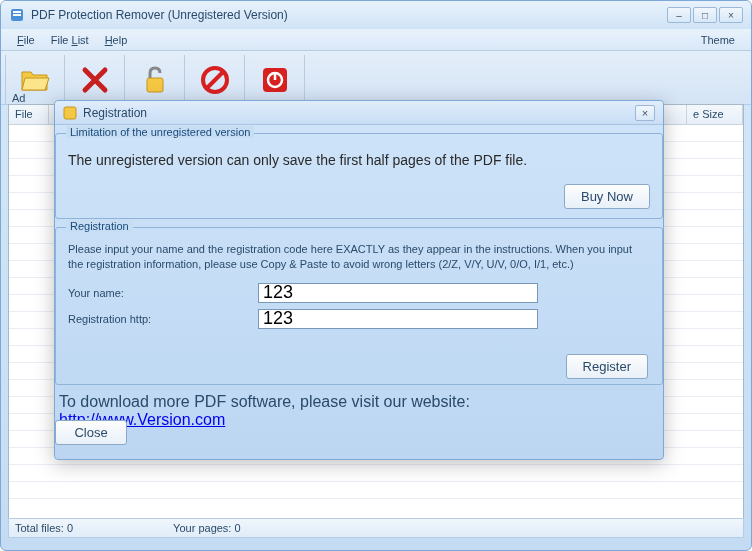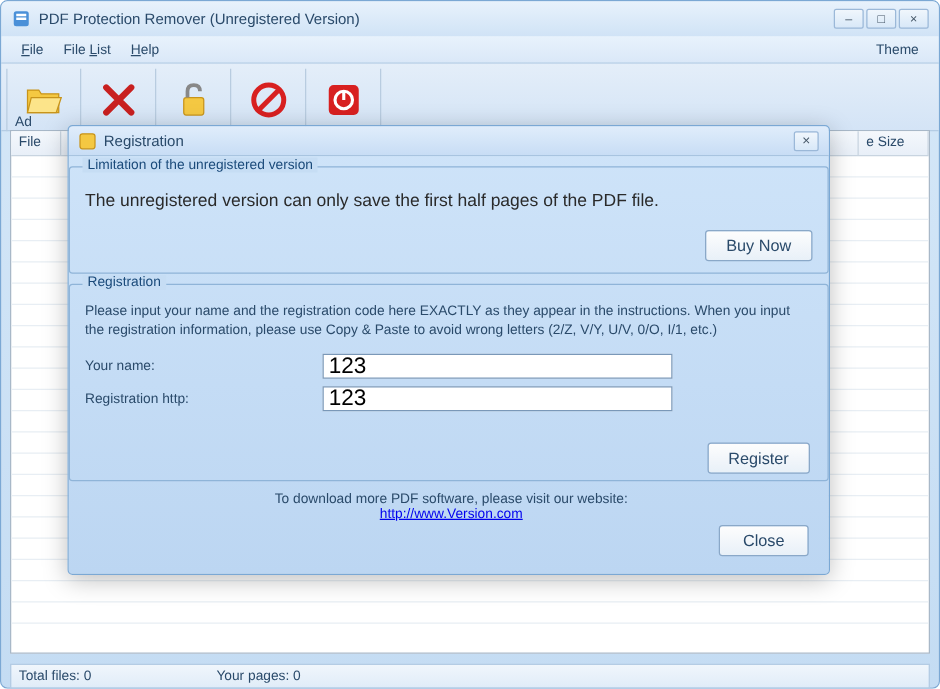--- a/index.html
+++ b/index.html
@@ -22,21 +22,21 @@
 .tool-btn { width: 60px; height: 50px; display: flex; flex-direction: column; align-items: center; justify-content: center; border-right: 1px solid #b8cce0; cursor: pointer; }
 .tool-btn:first-child { border-left: 1px solid #b8cce0; }
 .tool-icon { width: 32px; height: 32px; }
 
 .main-area { position: absolute; top: 104px; left: 8px; right: 8px; bottom: 28px; background: #fff; border: 1px solid #a8b8c8; }
 .col-headers { height: 20px; background: linear-gradient(to bottom, #f4f8fc, #e8eff8); border-bottom: 1px solid #c8d4e0; display: flex; }
 .col-header { padding: 3px 6px; border-right: 1px solid #c8d4e0; color: #2a4a6a; font-size: 11px; }
 .rows { }
 .row { height: 17px; border-bottom: 1px solid #e8eef4; }
 
-.statusbar { position: absolute; bottom: 0; left: 8px; right: 8px; height: 20px; background: linear-gradient(to bottom, #f0f6fc, #e0ecf8); border: 1px solid #b4cce4; display: flex; align-items: center; padding: 0 6px; }
+.statusbar { position: absolute; bottom: 13px; left: 8px; right: 8px; height: 20px; background: linear-gradient(to bottom, #f0f6fc, #e0ecf8); border: 1px solid #b4cce4; display: flex; align-items: center; padding: 0 6px; }
 .status-seg { margin-right: 20px; color: #2a4a6a; }
 
 
 .dialog { position: absolute; left: 54px; top: 100px; width: 610px; height: 360px; background: linear-gradient(to bottom, #cfe4f9 0%, #bcd6f2 100%); border: 1px solid #7ba8d4; border-radius: 4px; box-shadow: 0 4px 20px rgba(0,0,0,0.25); }
 .dialog-titlebar { height: 24px; background: linear-gradient(to bottom, #e0edfb, #c8ddf5); display: flex; align-items: center; padding: 0 8px; border-bottom: 1px solid #a8c4e0; border-radius: 4px 4px 0 0; }
 .dialog-titlebar-icon { width: 14px; height: 14px; margin-right: 6px; }
 .dialog-title { font-size: 12px; color: #2a4a6a; flex: 1; }
 .dialog-close { width: 20px; height: 16px; background: linear-gradient(to bottom, #f0f6fc, #d8e8f8); border: 1px solid #9bb8d8; border-radius: 2px; display: flex; align-items: center; justify-content: center; font-size: 11px; color: #456; cursor: pointer; }
 
 .dialog-body { padding: 8px 0; }
@@ -54,24 +54,24 @@
 .form-row { display: flex; align-items: center; margin-bottom: 6px; }
 .form-label { width: 190px; padding-right: 6px; color: #2a4a6a; }
 .text-input { width: 280px; height: 20px; border: 1px solid #7a98b8; padding: 1px 4px; font-size: 18px; background: #fff; }
 
 .user-id-row { display: flex; margin-top: 4px; margin-bottom: 2px; }
 .user-id-label { width: 190px; text-align: right; padding-right: 6px; color: #2a4a6a; }
 .user-id-value { color: #2a4a6a; }
 
 .reg-btn-wrap { position: absolute; right: 14px; top: 78px; margin-top: 48px; }
 
-.download-text { font-size: 11px; color: #2a4a6a; margin-top: 6px; margin-left: 4px; text-align: center; }
+.download-text { font-size: 16px; color: #2a4a6a; margin-top: 6px; margin-left: 4px; }
 .download-link { color: #0000EE; text-decoration: underline; cursor: pointer; }
 
-.dialog-footer { display: flex; justify-content: flex-end; padding: 0 16px 0 0; margin-top: 2px; }
+.dialog-footer { display: flex; padding: 0 16px 0 0; margin-top: 2px; }
 
 
 .watermark { position: absolute; left: 50%; top: 50%; transform: translate(-50%, -50%); opacity: 0.12; pointer-events: none; font-size: 42px; color: #666; font-weight: bold; display:flex; align-items:center; gap:6px;}
 .watermark svg { opacity:0.6; }
 </style>
 </head>
 <body>
 
 <div class="main-window">
 

